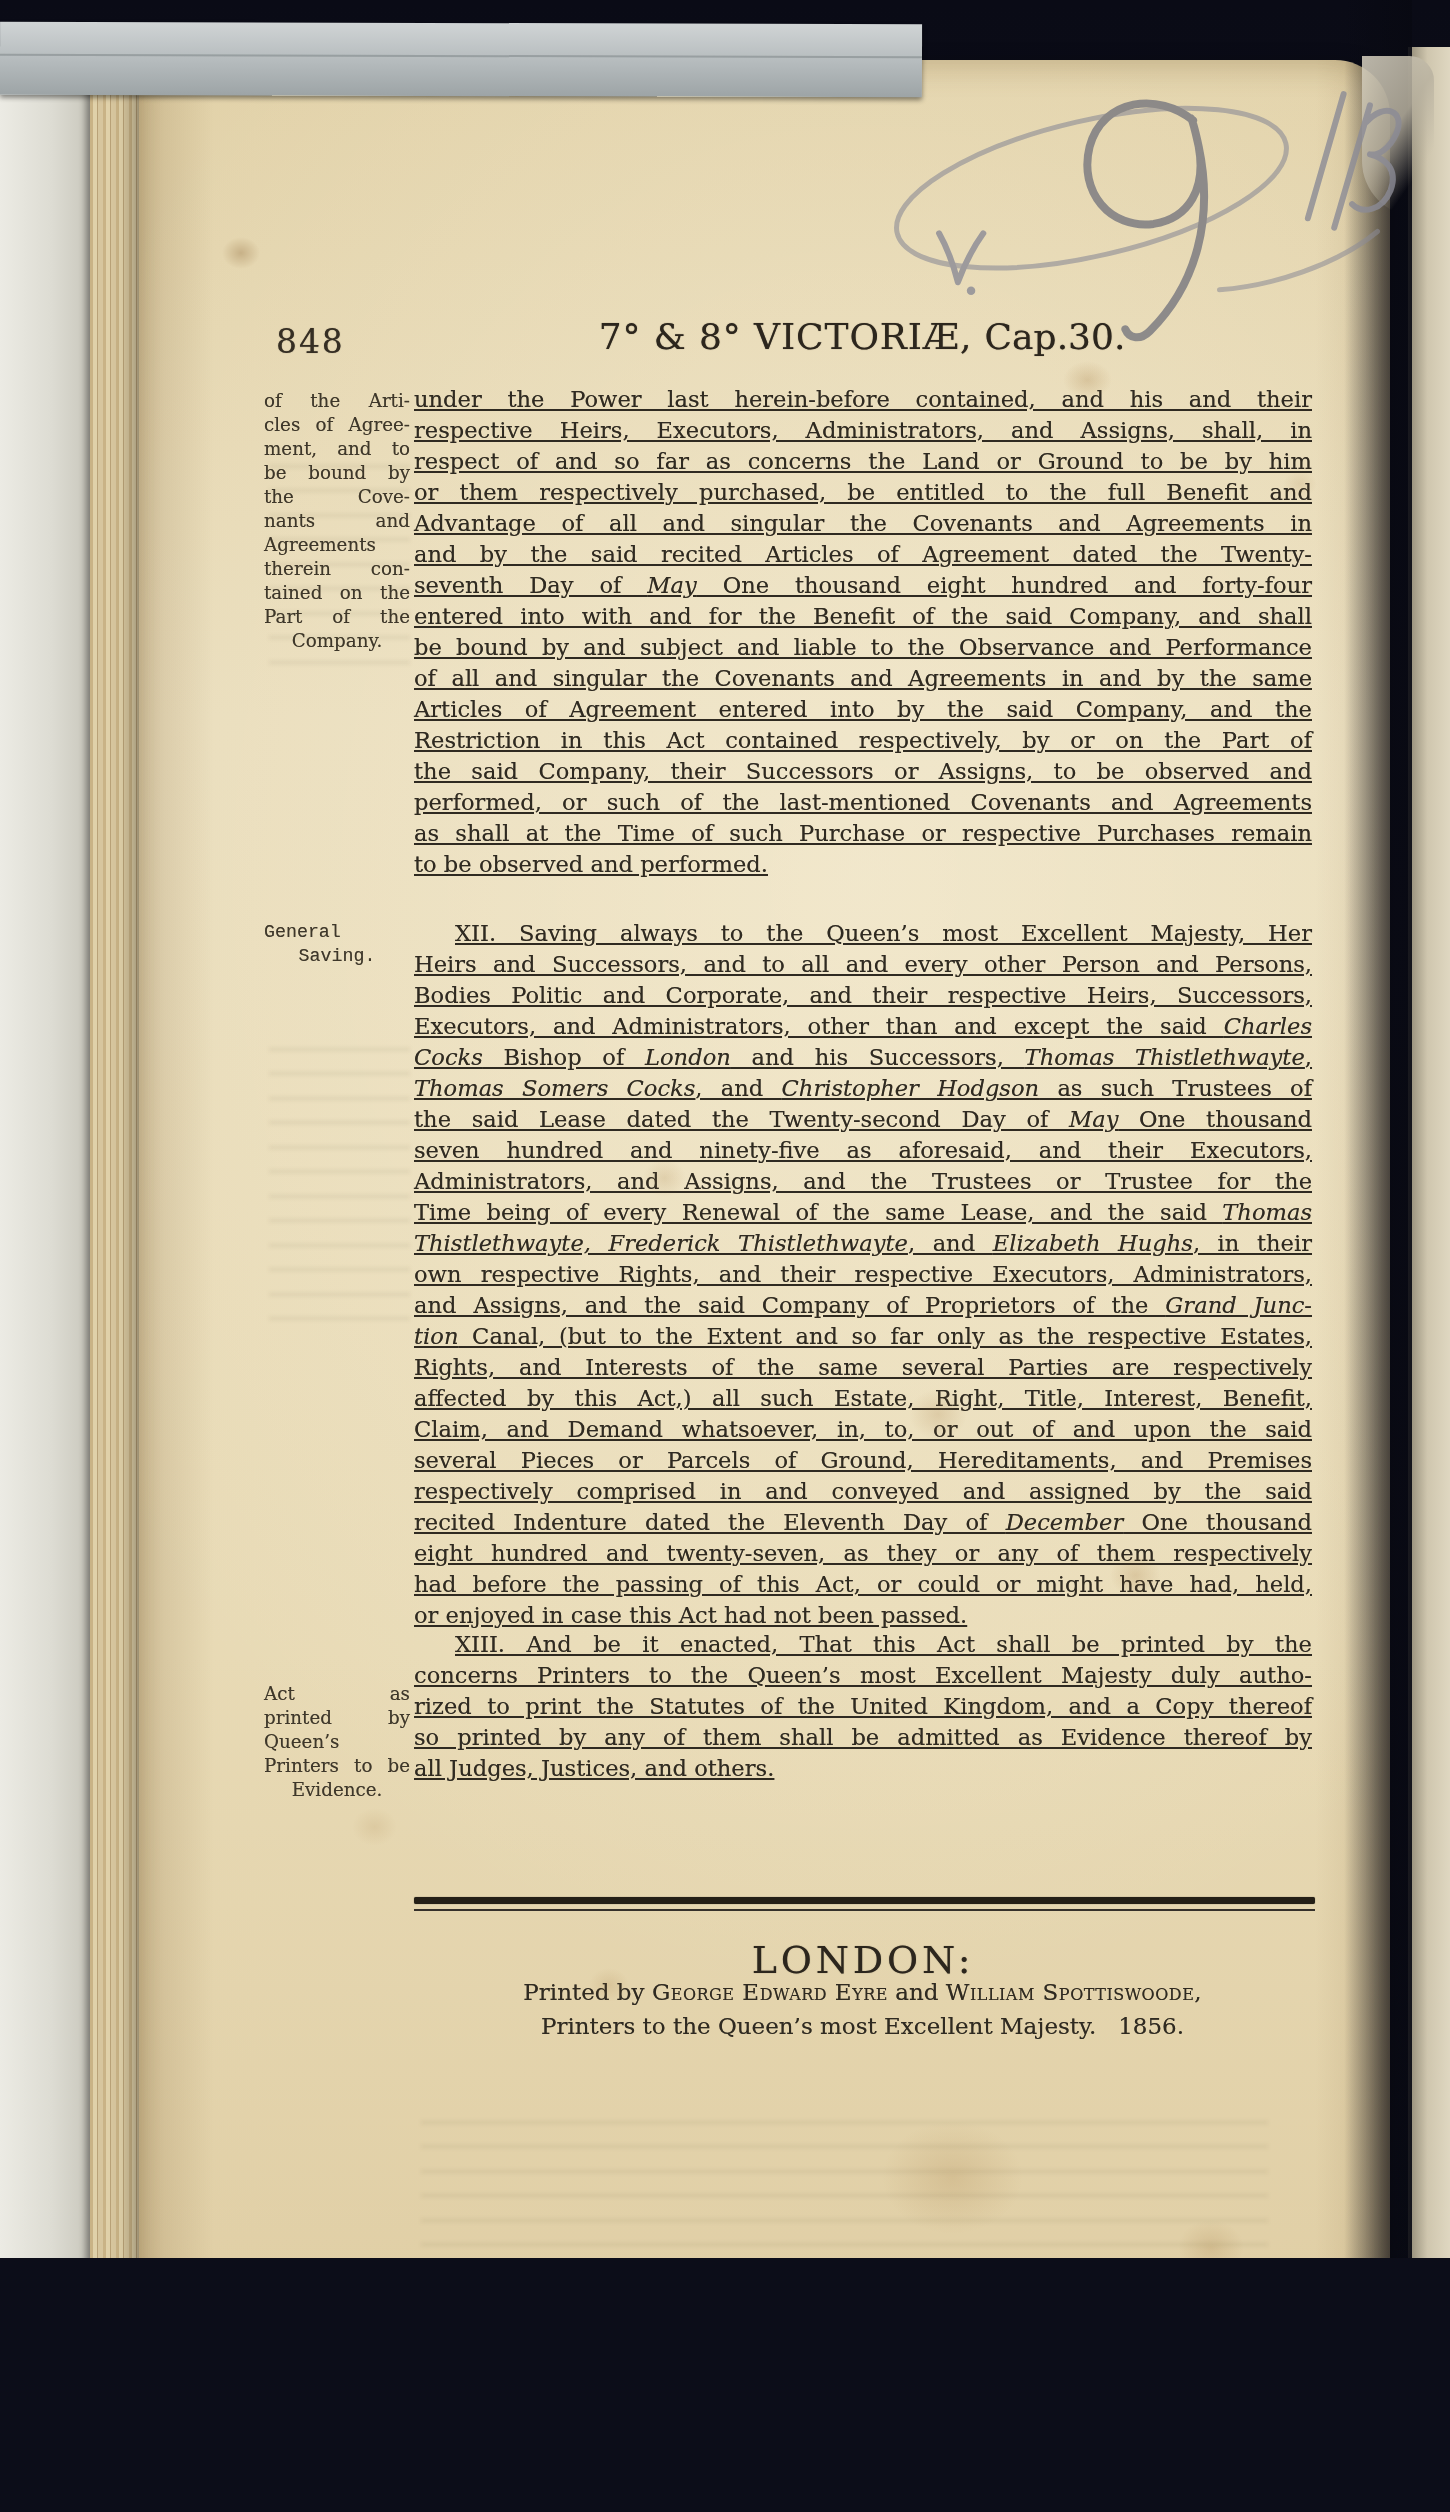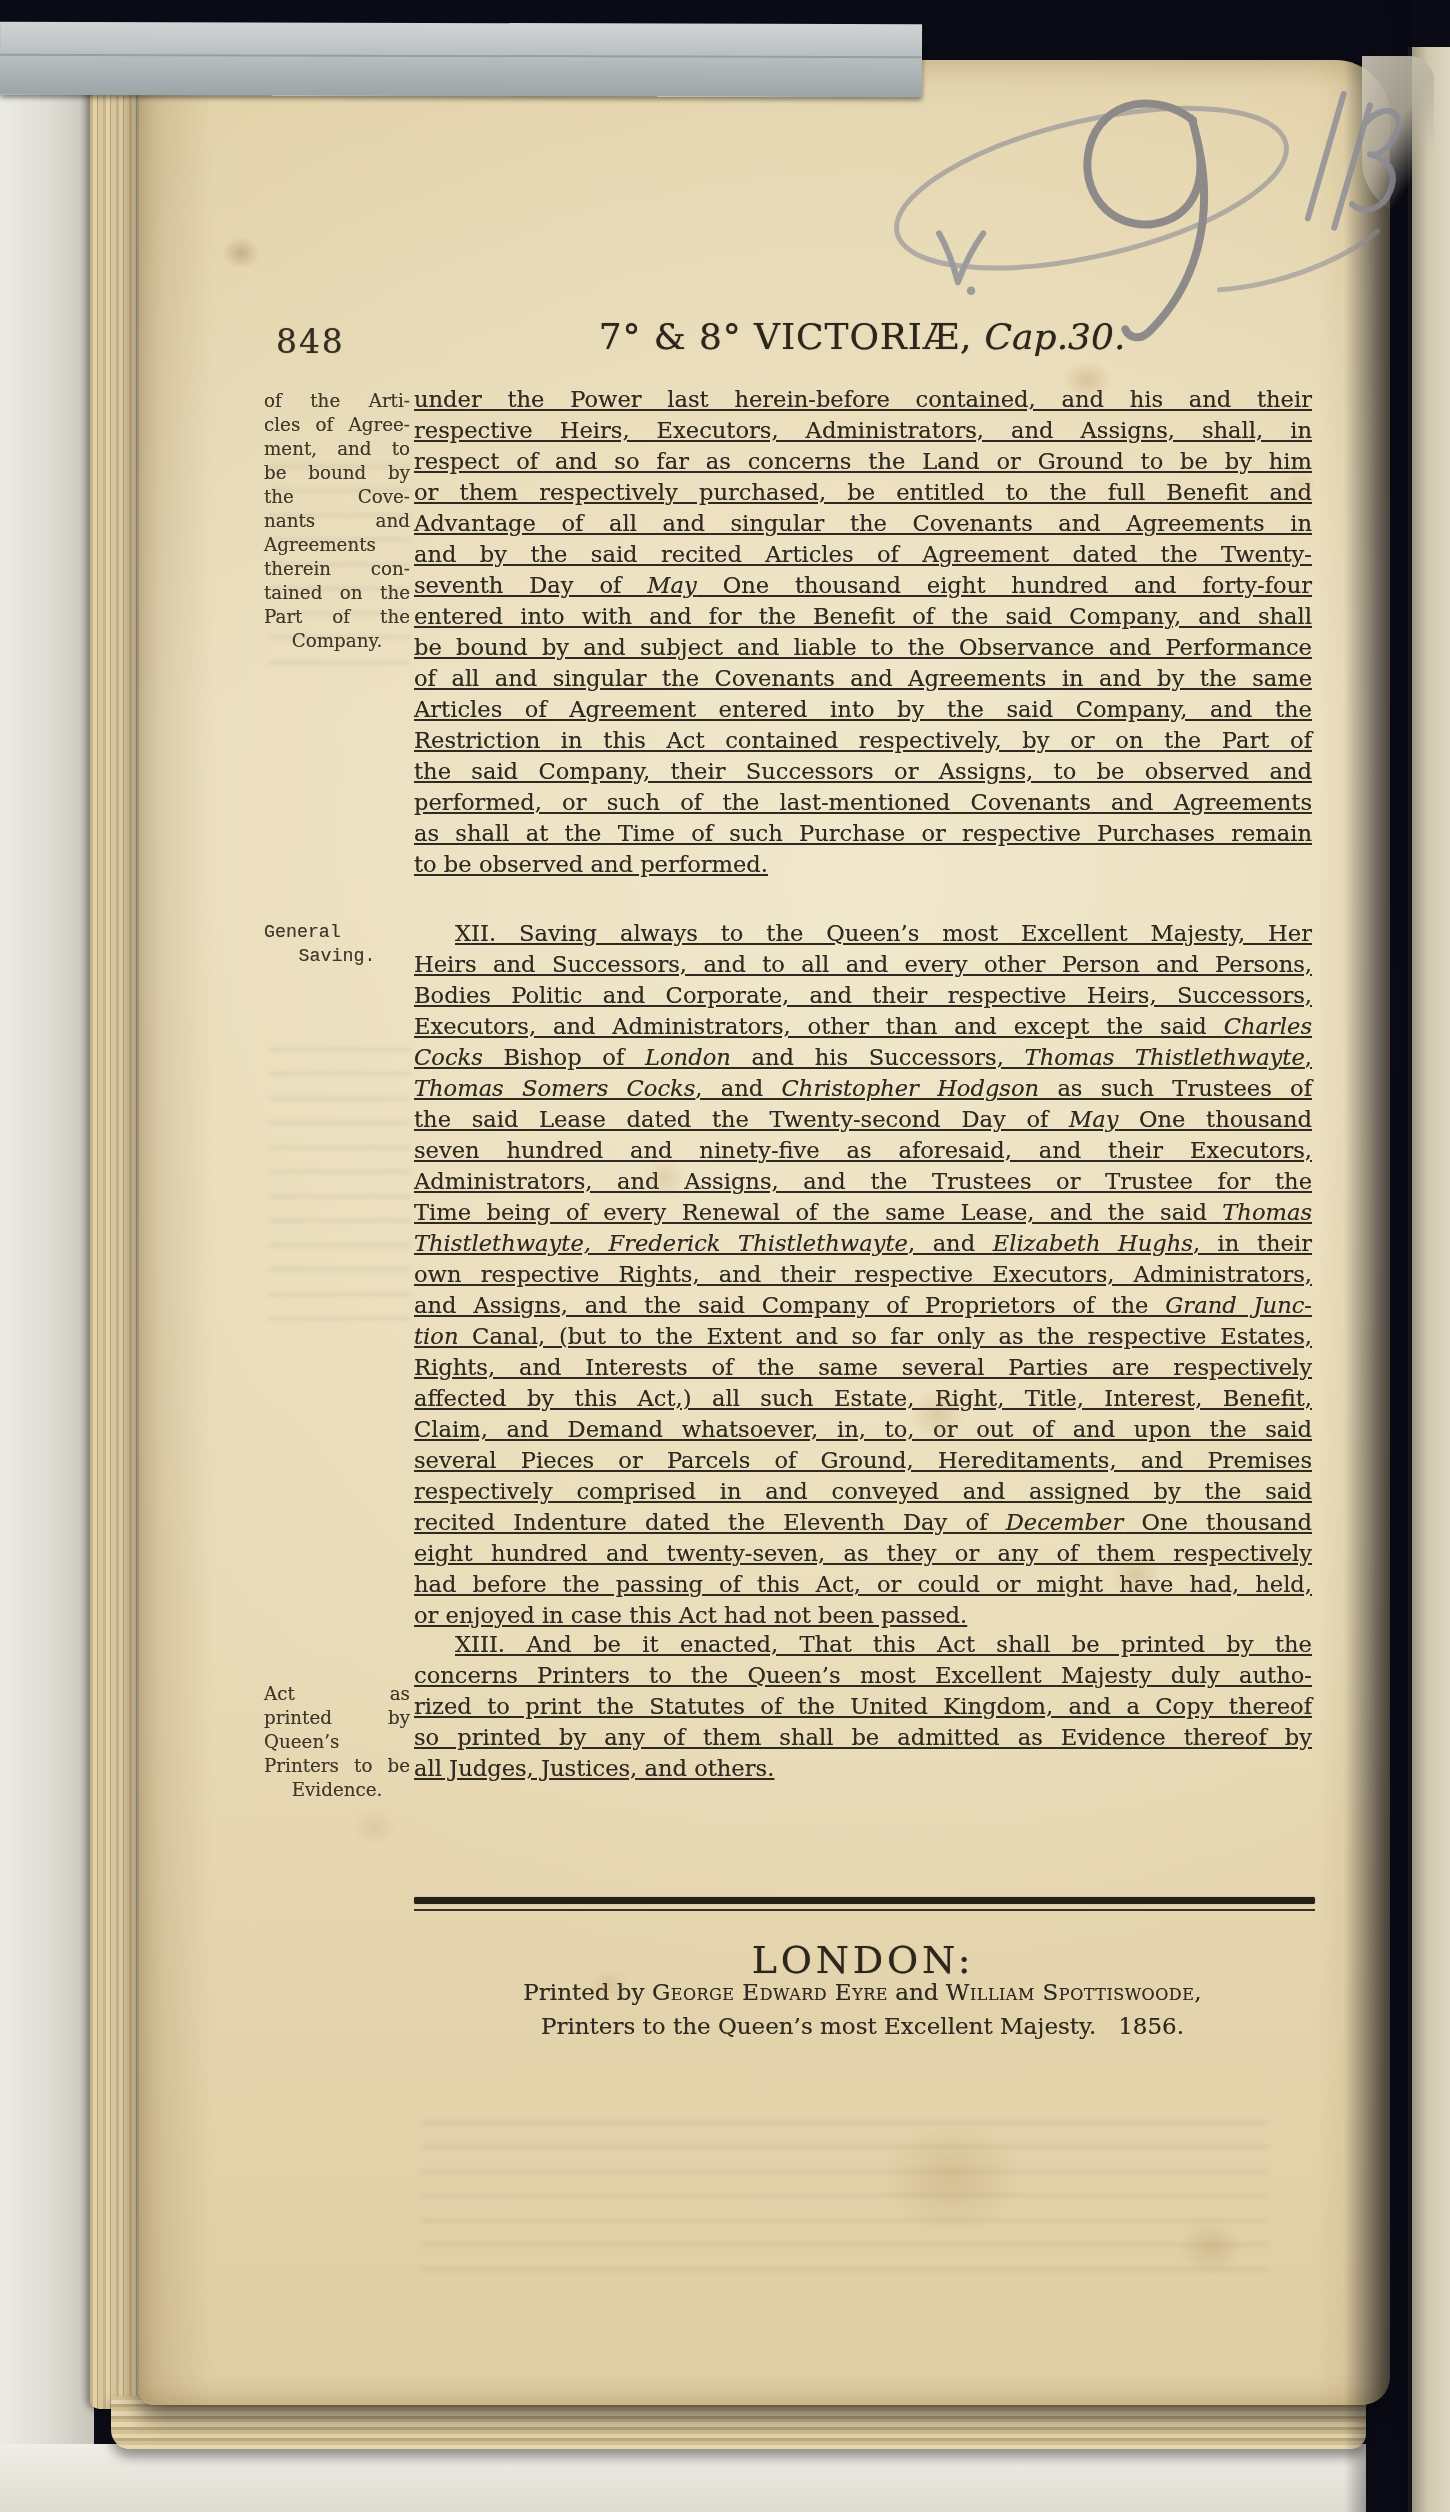--- a/index.html
+++ b/index.html
@@ -1,16 +1,16 @@
 <!DOCTYPE html>
 <html lang="en" style="font-size:15px"><head>
 <meta charset="utf-8">
 <style>
   html,body{margin:0;padding:0;background:#0c0d19;}
-  .scene{position:relative;width:1451px;height:2512px;overflow:hidden;background:#0c0d19;
+  .scene{position:relative;width:1451px;height:2258px;overflow:hidden;background:#0c0d19;
          font-family:"DejaVu Serif","Liberation Serif",serif;}
   
   .backdrop{position:absolute;inset:0;background:
       linear-gradient(180deg,#0a0b16 0%,#0e0f1d 40%,#0b0c17 100%);}
   .sheet-left{position:absolute;left:0;top:55px;width:94px;height:2458px;
       background:linear-gradient(90deg,#ecebe4 0%,#dddcd3 55%,#c7c5ba 100%);}
   .sheet-bottom{position:absolute;left:0;top:2444px;width:1366px;height:68px;
       background:linear-gradient(180deg,#f0eee6 0%,#dedbd1 100%);}
   .sheet-gray{position:absolute;left:0;top:22.6px;width:922px;height:73px;
       background:linear-gradient(180deg,#d0d4d5 0%,#b4babc 55%,#9da4a6 100%);
@@ -38,21 +38,21 @@
         linear-gradient(90deg, rgba(120,90,45,.22) 0%, rgba(120,90,45,0) 6%, rgba(120,90,45,0) 94%, rgba(120,90,45,.20) 100%),
         linear-gradient(180deg,#e2d2a9 0%,#e9dcba 28%,#e8dab5 68%,#dfcda3 100%);
       box-shadow:0 11.3px 24.5px rgba(0,0,0,.55), inset 0 13px 24.5px rgba(110,85,40,.18), inset 0 -9.4px 21px rgba(110,85,40,.2);}
   .stain{position:absolute;border-radius:50%;pointer-events:none;}
   .ghost{position:absolute;background:repeating-linear-gradient(180deg,rgba(90,75,45,.10) 0 2.8px,rgba(90,75,45,0) 2.8px 24.5px);
       filter:blur(1.9px);pointer-events:none;}
   .page-number{position:absolute;left:137px;top:262px;font-size:33px;letter-spacing:1.9px;color:#352e23;
       text-shadow:0 0 0.9px rgba(46,40,32,.6);}
   .running-title{position:absolute;left:275px;top:256px;width:896px;text-align:center;font-size:36px;
       letter-spacing:0.9px;color:#2c261d;text-shadow:0 0 0.9px rgba(44,38,29,.65);white-space:nowrap;}
-  .running-title .chap{font-style:italic;letter-spacing:0;margin-top:13px;}
+  .running-title .chap{letter-spacing:0;margin-top:13px;}
   .margin-note{position:absolute;left:125px;width:146px;font-size:18.3px;line-height:24px;color:#3e372a;
       text-shadow:0 0 0.5px rgba(62,55,42,.5);}
   .margin-note .tline{text-align:center;}
   .body-block{position:absolute;left:275px;width:898px;font-size:22.6px;line-height:31px;color:#2f2a21;
       text-shadow:0 0 0.6px rgba(47,42,33,.55);text-decoration:underline;}
   .tline{text-align:justify;text-align-last:justify;white-space:normal;}
   .tline.last{text-align-last:auto;}
   .tline.indent{padding-left:41px;}
   .colophon-rule{position:absolute;left:275px;top:1837px;width:901px;}
   .rule-thick{height:6.6px;background:#241f16;border-radius:1.9px;box-shadow:0 0 0.9px rgba(36,31,22,.8);}

